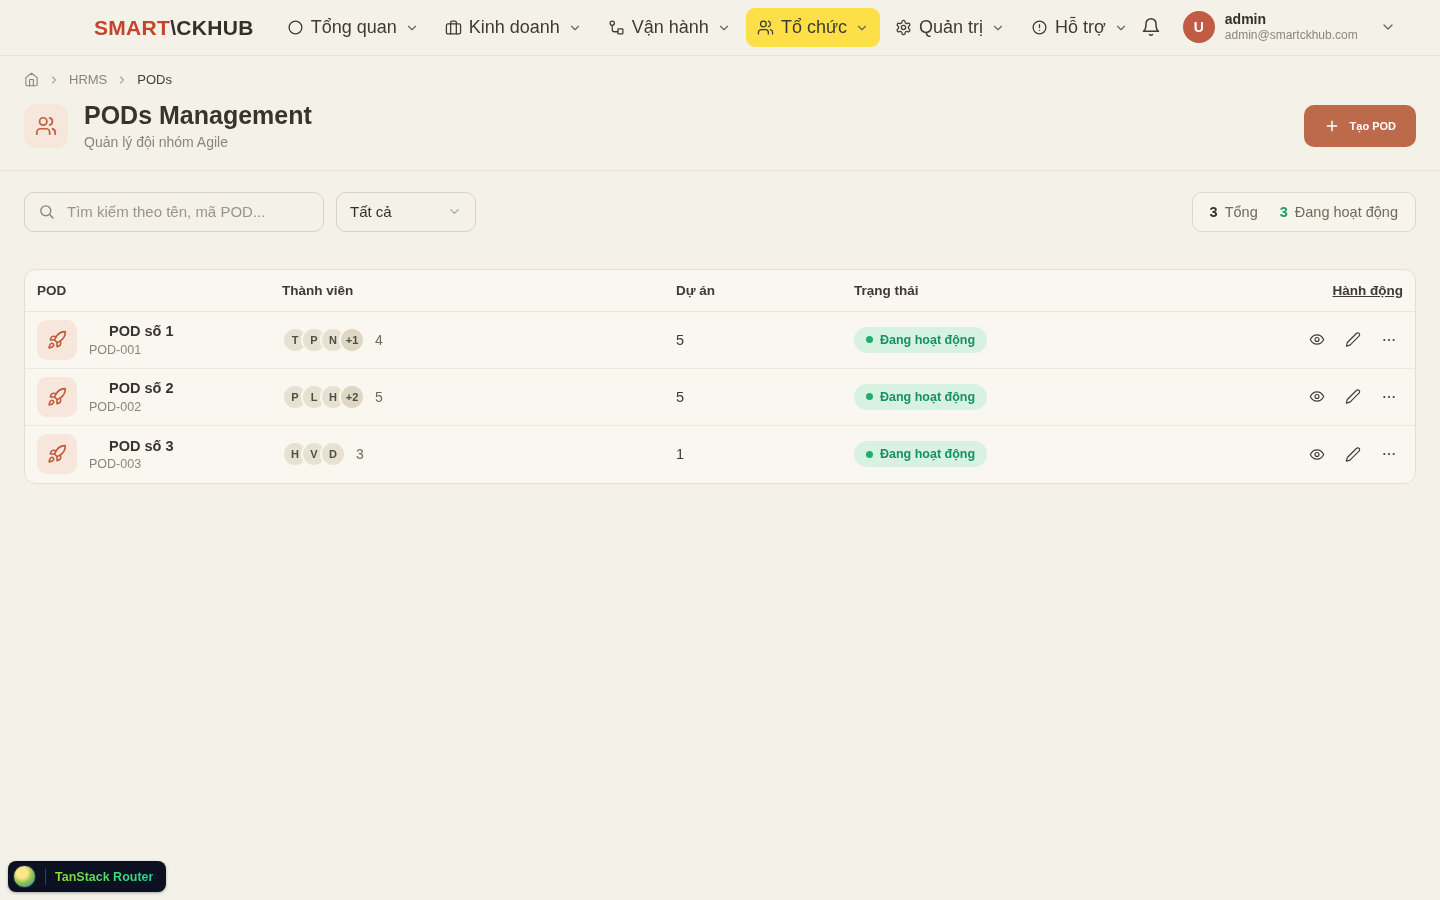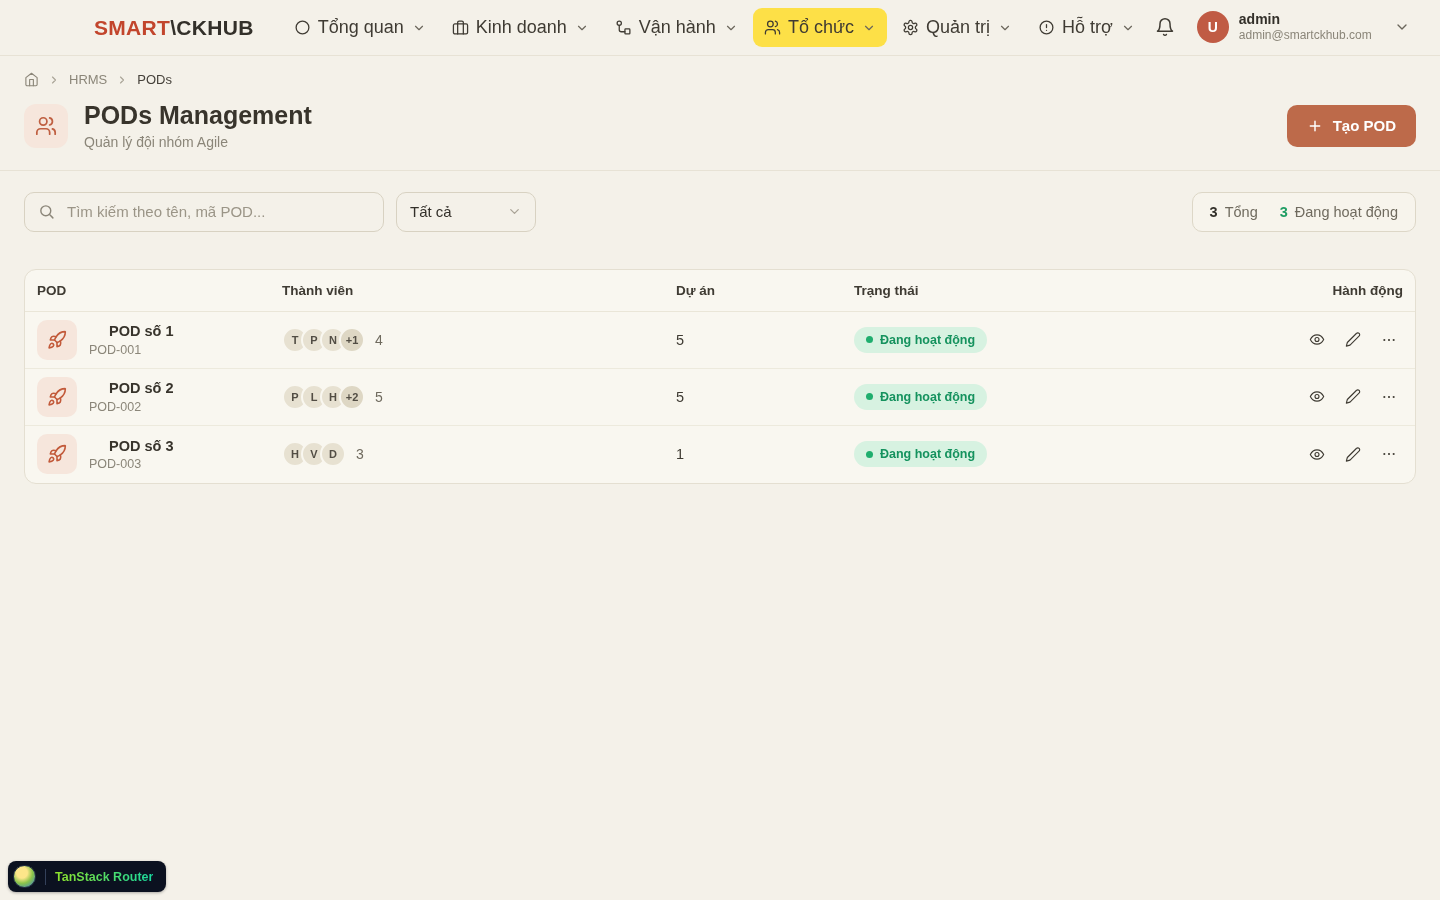--- a/index.html
+++ b/index.html
@@ -6,21 +6,21 @@
   html,body { margin:0; padding:0; }
   body {
     width:1440px; height:900px; overflow:hidden; position:relative;
     background:#f4f1e9; color:#3f3b33;
     font-family:"Liberation Sans", sans-serif;
   }
   svg { display:block; }
 
   
   .navbar { height:56px; border-bottom:1px solid #e7e2d5; display:flex; align-items:center; }
-  .nav-inner { width:1280px; margin:6px auto; padding:0 14px; display:flex; align-items:center;gap:7px; }
+  .nav-inner { width:1280px; margin:6px auto; padding:0 14px; display:flex; align-items:center; }
   .logo { font-size:21px; font-weight:800; letter-spacing:.3px; cursor:pointer; white-space:nowrap; }
   .logo .red { color:#c2452c; }
   .logo .dark { color:#33302a; }
   .nav-menu { display:flex; gap:4px; margin-left:22px; flex:1; }
   .nav-item { display:flex; align-items:center; gap:7px; padding:9px 11px; border-radius:9px;
               font-size:18px; color:#3f3b33; cursor:pointer; white-space:nowrap; }
   .nav-item.active { background:#fde047; }
   .nav-item svg.mi { width:17px; height:17px; }
   .nav-item svg.chev { width:14px; height:14px; margin-left:1px; }
   .nav-right { display:flex; align-items:center; gap:20px; }
@@ -37,46 +37,46 @@
   .breadcrumb { display:flex; align-items:center; gap:9px; font-size:13px; color:#8b8679; }
   .breadcrumb .crumb { cursor:pointer; }
   .breadcrumb .current { color:#45413a; font-weight:400; cursor:default; }
   .page-header { margin-top:15px; display:flex; align-items:center; }
   .header-left { display:flex; align-items:center; gap:16px; flex:1; }
   .header-icon { width:44px; height:44px; border-radius:12px; background:#f6e6dc;
                  display:flex; align-items:center; justify-content:center; }
   .page-title { font-size:25px; font-weight:800; color:#38342c; margin:0; line-height:1.1; }
   .page-subtitle { font-size:14px; color:#8b8679; margin-top:4px; }
   .create-btn { background:#bd6a4a; color:#fff; border:none; border-radius:10px; height:42px;
-                padding:0 20px; font-size:15px; font-weight:700; display:flex; align-items:center; gap:10px;
+                padding:0 20px; font-size:11px; font-weight:700; display:flex; align-items:center; gap:10px;
                 cursor:pointer; font-family:inherit; }
 
   
   .content { padding:0 24px; }
   .toolbar { margin-top:21px; display:flex; align-items:center; gap:12px; }
-  .search-box { width:360px; height:40px; border:1px solid #d8d2c2; border-radius:10px;
+  .search-box { width:300px; height:40px; border:1px solid #d8d2c2; border-radius:10px;
                 display:flex; align-items:center; gap:10px; padding:0 13px; background:transparent; }
   .search-box input { flex:1; border:none; outline:none; background:transparent;
                       font-size:15px; color:#3f3b33; font-family:inherit; }
   .search-box input::placeholder { color:#9b9587; }
   .filter-select { width:140px; height:40px; border:1px solid #d8d2c2; border-radius:10px;
                    display:flex; align-items:center; justify-content:space-between; padding:0 13px;
                    font-size:15px; color:#33302a; cursor:pointer; }
   .toolbar-spacer { flex:1; }
   .stats { height:40px; border:1px solid #ddd7c7; border-radius:10px; background:#f7f4ec;
            display:flex; align-items:center; gap:22px; padding:0 17px; font-size:14.5px; color:#6f6a5e; }
   .stat { display:flex; align-items:center; gap:7px; }
   .stat-value { font-weight:800; }
 
   
   .table-card { margin-top:37px; background:#f9f7f0; border:1px solid #e4dfd1; border-radius:12px; overflow:hidden; }
   .t-header, .t-row { display:grid; grid-template-columns:245px 394px 178px 1fr 140px;
                       align-items:center; padding:0 12px; }
   .t-header { height:42px; font-size:13.5px; font-weight:700; color:#3f3b33; border-bottom:1px solid #eae6d8; }
-  .t-header .h-right, .actions { text-align:right; }
+  .t-header .h-right, .actions { text-align:right;text-decoration:underline; }
   .t-row { height:57px; border-bottom:1px solid #edeadd; cursor:pointer; }
   .t-row:last-child { border-bottom:none; }
   .pod-cell { display:flex; align-items:center; gap:12px; }
   .pod-icon { width:40px; height:40px; border-radius:10px; background:#f6e6dc; flex:none;
               display:flex; align-items:center; justify-content:center; }
   .pod-name { font-size:14.5px; font-weight:700; color:#38342c; line-height:1.25;margin-left:20px; }
   .pod-code { font-size:12.5px; color:#8b8679; margin-top:2px; }
   .members { display:flex; align-items:center; }
   .avatar-sm { width:26px; height:26px; border-radius:50%; background:#e7e1d1; border:2px solid #f9f7f0;
                display:flex; align-items:center; justify-content:center;

